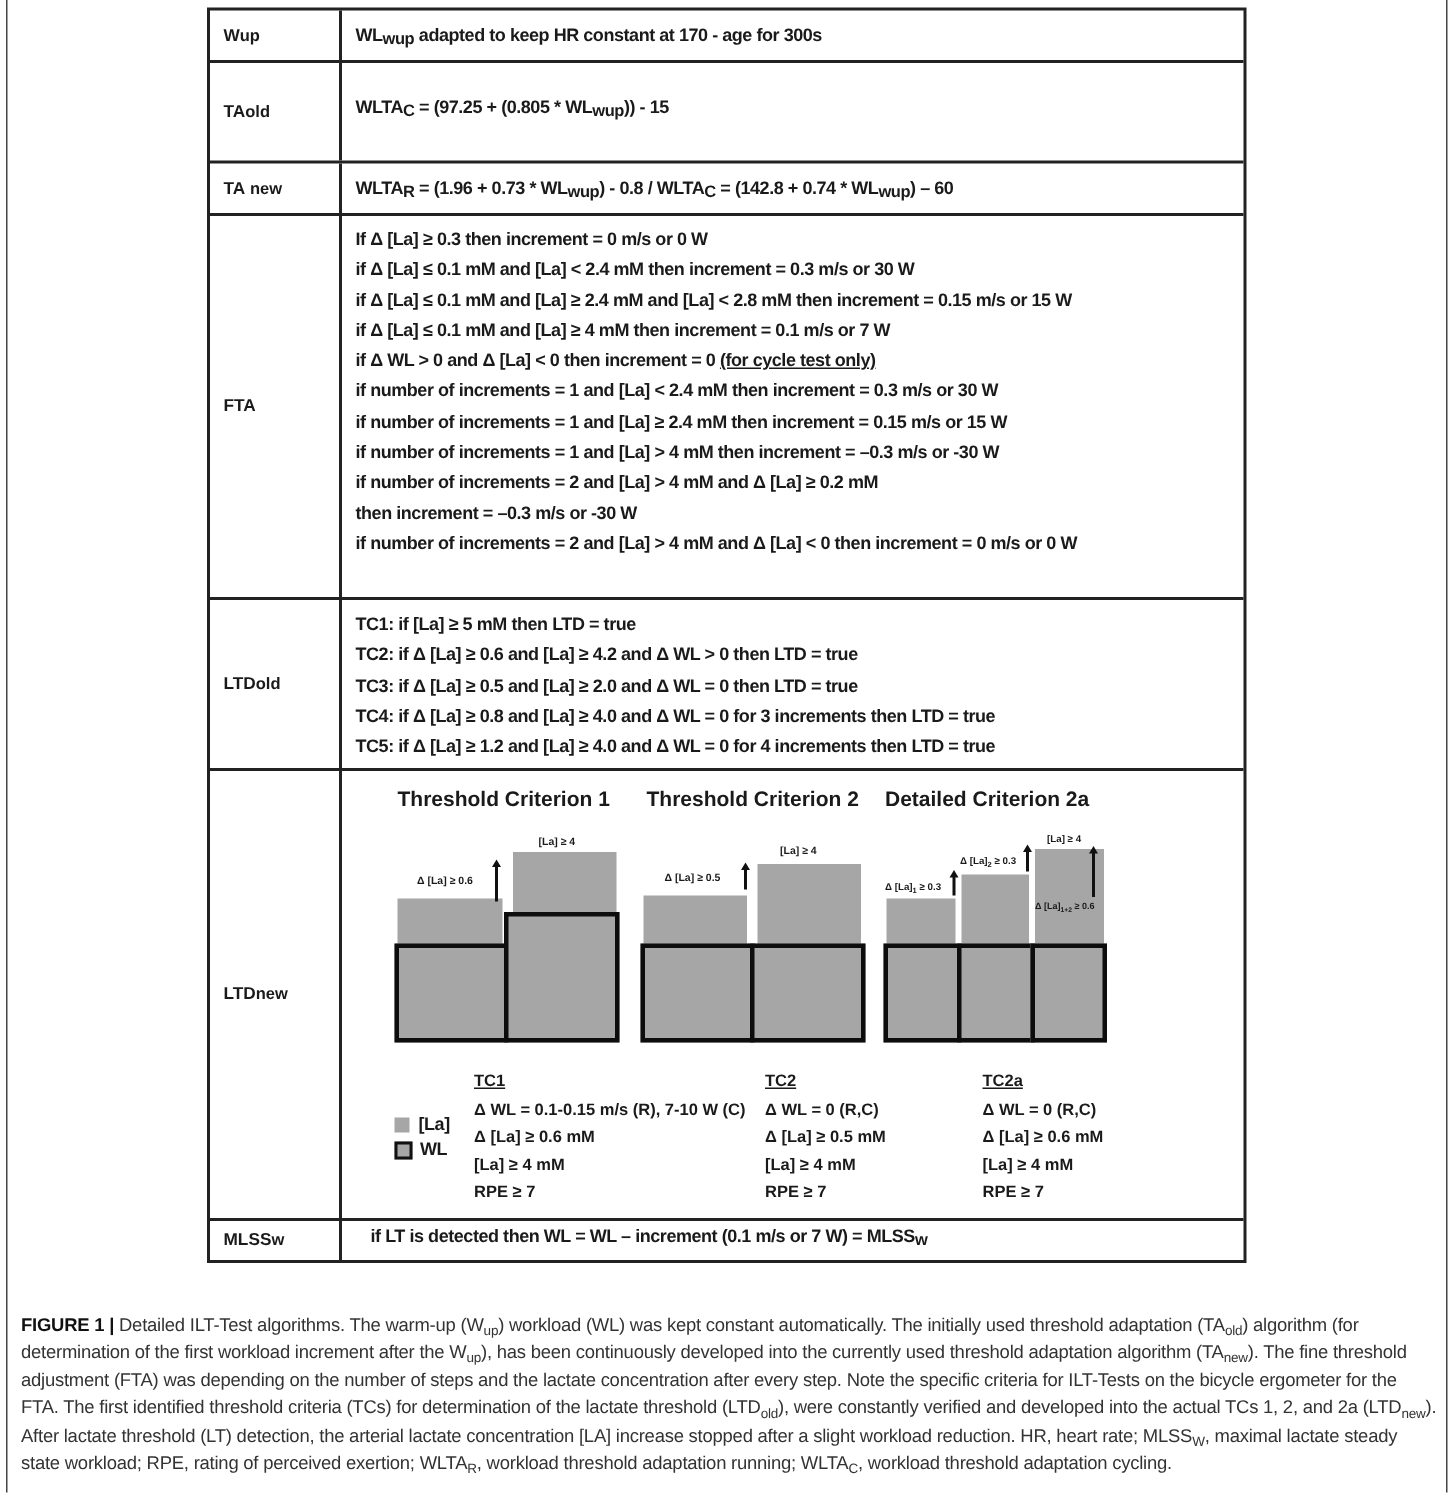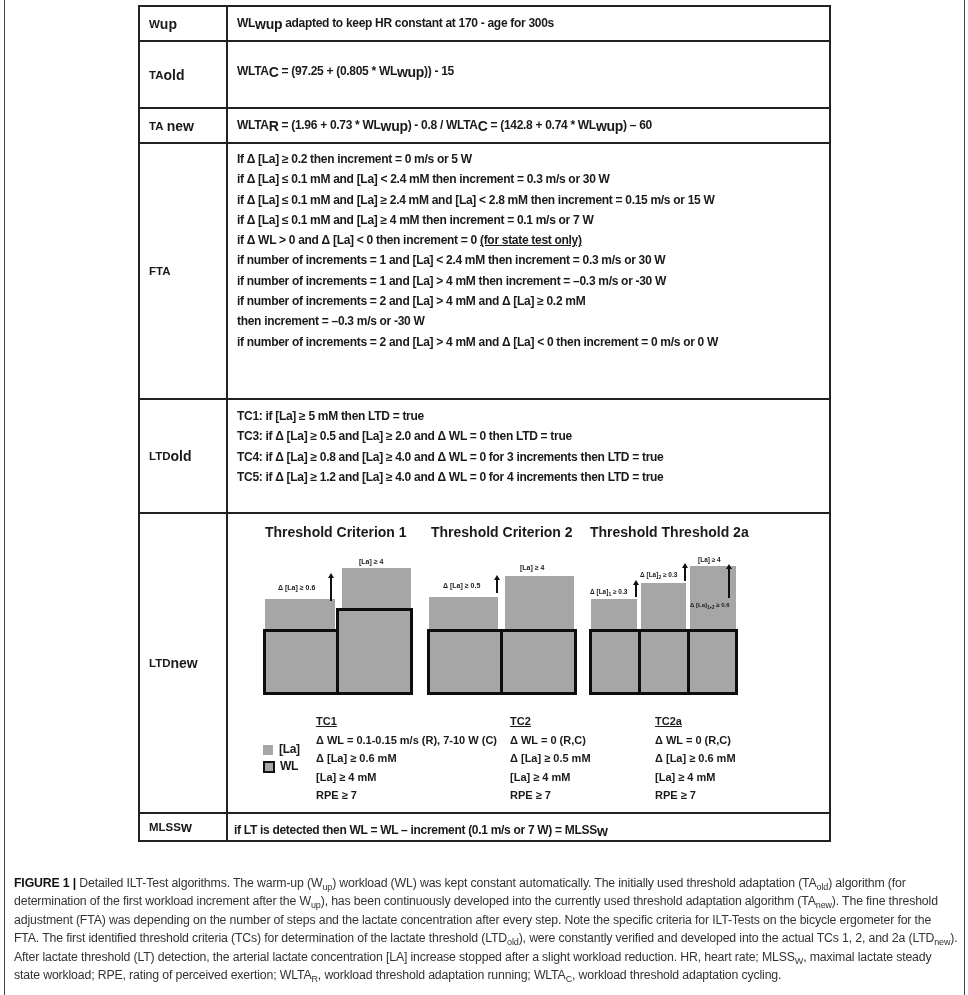--- a/index.html
+++ b/index.html
@@ -4,21 +4,21 @@
   <style>
     html, body { margin: 0; padding: 0; background: #ffffff; }
     body { width: 968px; height: 995px; position: relative; overflow: hidden; font-family: "Liberation Sans", sans-serif; color: #1a1a1a; }
     .page-frame { position: absolute; left: 4px; top: -2px; width: 961px; height: 1000px; border-left: 1.5px solid #444; border-right: 1.5px solid #444; box-sizing: border-box; }
     .fig-table { position: absolute; left: 138px; top: 5px; width: 693px; border: 2px solid #222; box-sizing: border-box; }
     .row { display: flex; border-bottom: 2px solid #222; box-sizing: border-box; }
     .row:last-child { border-bottom: none; }
     .label-cell { width: 88px; flex: 0 0 88px; border-right: 2px solid #222; display: flex; align-items: center; padding-left: 9px; box-sizing: border-box; font-weight: bold; font-size: 11.5px; }
     .content-cell { flex: 1; padding: 0 0 0 9px; box-sizing: border-box; font-weight: bold; font-size: 12px; letter-spacing: -0.3px; }
     .line { height: 20.3px; line-height: 20.3px; white-space: nowrap; }
-    sub { font-size: 14px; vertical-align: -2px; line-height: 0; }
+    sub { font-size: 11px; vertical-align: -2px; line-height: 0; }
     .u { text-decoration: underline; }
 
     
     .diagram { position: relative; height: 254px; }
     .dtitle { position: absolute; top: 10px; font-size: 14px; font-weight: bold; letter-spacing: 0; white-space: nowrap; }
     .la-bar { position: absolute; background: #a6a6a6; }
     .wl-box { position: absolute; background: #a6a6a6; border: 3px solid #0d0d0d; box-sizing: border-box; }
     .small-lbl { position: absolute; font-size: 7px; font-weight: bold; white-space: nowrap; letter-spacing: 0; }
     .arrow { position: absolute; width: 1.5px; background: #111; }
     .arrow::before { content: ""; position: absolute; top: -4px; left: -2.5px; border-left: 3.2px solid transparent; border-right: 3.2px solid transparent; border-bottom: 5px solid #111; }
@@ -66,57 +66,59 @@
     <div class="content-cell" style="display:flex;align-items:center;">
       <div class="line">WLTA<sub>R</sub> = (1.96 + 0.73 * WL<sub>wup</sub>) - 0.8 / WLTA<sub>C</sub> = (142.8 + 0.74 * WL<sub>wup</sub>) – 60</div>
     </div>
   </div>
 
   <div class="row" style="height:256px;">
     <div class="label-cell">
       <span>FTA</span>
     </div>
     <div class="content-cell" style="padding-top:5px;">
-      <div class="line">If Δ [La] ≥ 0.2 then increment = 0  m/s or 5 W</div>
+      <div class="line">If Δ [La] ≥ 0.3 then increment = 0  m/s or 0 W</div>
       <div class="line">if Δ [La] ≤ 0.1 mM and  [La] &lt; 2.4 mM  then increment = 0.3 m/s or 30 W</div>
       <div class="line">if Δ [La] ≤ 0.1 mM and  [La] ≥ 2.4 mM  and  [La] &lt; 2.8 mM then increment = 0.15 m/s or 15 W</div>
       <div class="line">if Δ [La] ≤ 0.1 mM and  [La] ≥ 4 mM  then increment = 0.1 m/s or 7 W</div>
-      <div class="line"><span>if Δ WL &gt; 0 and Δ [La] &lt; 0 then increment = 0 </span><span class="u">(for state test only)</span></div>
+      <div class="line"><span>if Δ WL &gt; 0 and Δ [La] &lt; 0 then increment = 0 </span><span class="u">(for cycle test only)</span></div>
       <div class="line">if number of  increments = 1 and [La] &lt; 2.4 mM then increment = 0.3 m/s or 30 W</div>
+      <div class="line">if number of  increments = 1 and [La] ≥ 2.4 mM then increment = 0.15 m/s or 15 W</div>
       <div class="line">if number of  increments = 1 and [La] &gt; 4 mM then increment = –0.3 m/s or -30 W</div>
       <div class="line">if number of  increments = 2 and [La] &gt; 4 mM and Δ [La] ≥ 0.2 mM</div>
       <div class="line">then increment = –0.3 m/s or -30 W</div>
       <div class="line">if number of  increments = 2 and [La] &gt; 4 mM and Δ [La] &lt; 0 then increment = 0 m/s or 0 W</div>
     </div>
   </div>
 
   <div class="row" style="height:114px;">
     <div class="label-cell">
       <span>LTD</span>
         <sub>old</sub>
     </div>
     <div class="content-cell" style="padding-top:6px;">
       <div class="line">TC1: if  [La] ≥ 5 mM then LTD = true</div>
+      <div class="line">TC2: if  Δ [La] ≥ 0.6 and  [La] ≥ 4.2 and Δ WL &gt; 0 then LTD = true</div>
       <div class="line">TC3: if  Δ [La] ≥ 0.5 and  [La] ≥ 2.0 and Δ WL = 0 then LTD = true</div>
       <div class="line">TC4: if  Δ [La] ≥ 0.8 and  [La] ≥ 4.0 and Δ WL = 0 for 3 increments then LTD = true</div>
       <div class="line">TC5: if Δ [La] ≥ 1.2  and  [La] ≥ 4.0 and Δ WL = 0 for 4 increments then LTD = true</div>
     </div>
   </div>
 
   <div class="row" style="height:300px;">
     <div class="label-cell">
       <span>LTD</span>
         <sub>new</sub>
     </div>
     <div class="content-cell" style="padding:0;position:relative;">
       <div class="diagram">
 
         <div class="dtitle" style="left:37px;">Threshold Criterion 1</div>
         <div class="dtitle" style="left:203px;">Threshold Criterion 2</div>
-        <div class="dtitle" style="left:362px;">Threshold Threshold 2a</div>
+        <div class="dtitle" style="left:362px;">Detailed Criterion 2a</div>
 
         <div class="la-bar" style="left:37px;top:85px;width:70px;height:40px;"></div>
         <div class="la-bar" style="left:114px;top:54px;width:69px;height:45px;"></div>
         <div class="wl-box" style="left:35px;top:115px;width:76px;height:66px;"></div>
         <div class="wl-box" style="left:108px;top:94px;width:77px;height:87px;"></div>
         <div class="small-lbl" style="left:50px;top:70px;">Δ [La] ≥ 0.6</div>
         <div class="arrow" style="left:102px;top:63px;height:24px;"></div>
         <div class="small-lbl" style="left:131px;top:44px;">[La] ≥ 4</div>
 
         <div class="la-bar" style="left:201px;top:83px;width:69px;height:40px;"></div>
@@ -171,21 +173,21 @@
         </div>
       </div>
     </div>
   </div>
 
   <div class="row" style="height:26px;">
     <div class="label-cell">
       <span>MLSS</span>
         <sub>w</sub>
     </div>
-    <div class="content-cell" style="display:flex;align-items:flex-end;padding-left:6px;">
+    <div class="content-cell" style="display:flex;align-items:flex-start;padding-left:19px;">
       <div class="line"><span>if LT is detected then WL = WL – increment (0.1 m/s or 7 W) =  MLSS</span><sub>w</sub></div>
     </div>
   </div>
 </div>
 
 <div class="caption">
   <b>FIGURE 1 |</b><span> Detailed ILT-Test algorithms. The warm-up (W</span><sub>up</sub><span>) workload (WL) was kept constant automatically. The initially used threshold adaptation (TA</span><sub>old</sub><span>) algorithm (for determination of the first workload increment after the W</span><sub>up</sub><span>), has been continuously developed into the currently used threshold adaptation algorithm (TA</span><sub>new</sub><span>). The fine threshold adjustment (FTA) was depending on the number of steps and the lactate concentration after every step. Note the specific criteria for ILT-Tests on the bicycle ergometer for the FTA. The first identified threshold criteria (TCs) for determination of the lactate threshold (LTD</span><sub>old</sub><span>), were constantly verified and developed into the actual TCs 1, 2, and 2a (LTD</span><sub>new</sub><span>). After lactate threshold (LT) detection, the arterial lactate concentration [LA] increase stopped after a slight workload reduction. HR, heart rate; MLSS</span><sub>W</sub><span>, maximal lactate steady state workload; RPE, rating of perceived exertion; WLTA</span><sub>R</sub><span>, workload threshold adaptation running; WLTA</span><sub>C</sub><span>, workload threshold adaptation cycling.</span>
 </div>
 
 </body></html>

